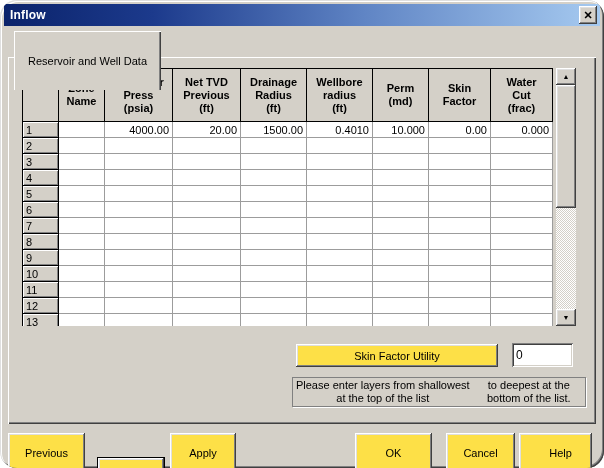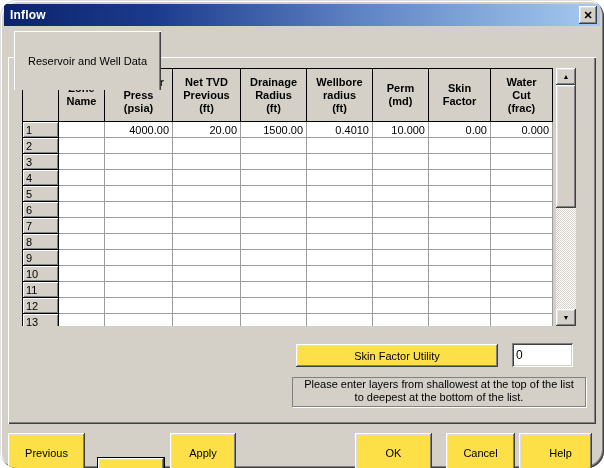--- a/index.html
+++ b/index.html
@@ -82,21 +82,21 @@
   .util-btn{position:absolute;left:296px;top:344px;width:202px;height:23px;}
   .util-input{
     position:absolute;left:512px;top:343px;width:61px;height:24px;box-sizing:border-box;
     background:#fff;border:0;padding:0 0 0 4px;font-size:12px;font-family:"Liberation Sans",sans-serif;
     box-shadow: inset 1px 1px 0 #808080, inset -1px -1px 0 #fff,
                 inset 2px 2px 0 #404040, inset -2px -2px 0 #d4d0c8;
   }
   .note-frame{
     position:absolute;left:292px;top:377px;width:294px;height:30px;box-sizing:border-box;
     border:1px solid #808080;box-shadow:1px 1px 0 #ffffff;
-    display:flex;flex-direction:column;align-items:center;justify-content:flex-start;
+    display:flex;flex-direction:row;align-items:center;justify-content:flex-end;
     font-size:11px;color:#000;line-height:13px;text-align:center;
   }
   .footer-btn{position:absolute;top:433px;height:40px;}
   .b-previous{left:8px;width:77px;}
   .b-next{left:97px;width:68px;}
   .b-apply{left:170px;width:66px;}
   .b-ok{left:355px;width:77px;}
   .b-cancel{left:446px;width:69px;}
   .b-help{left:519px;width:73px;padding-left:16px;}
 </style>

